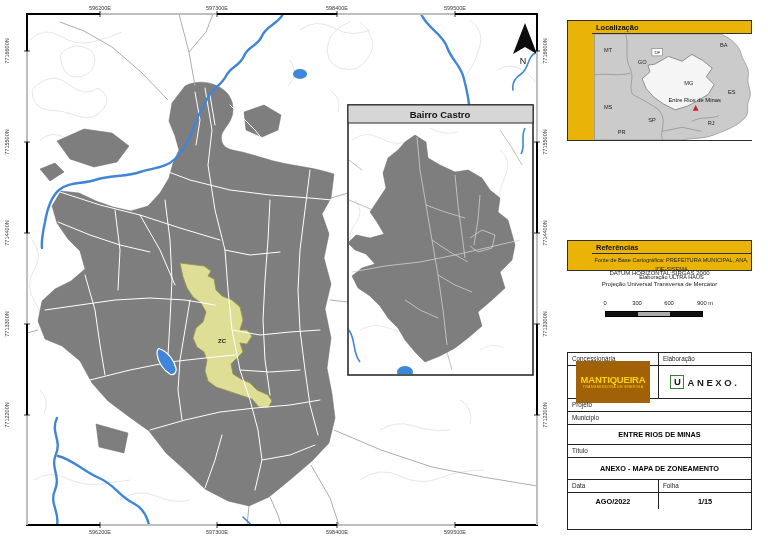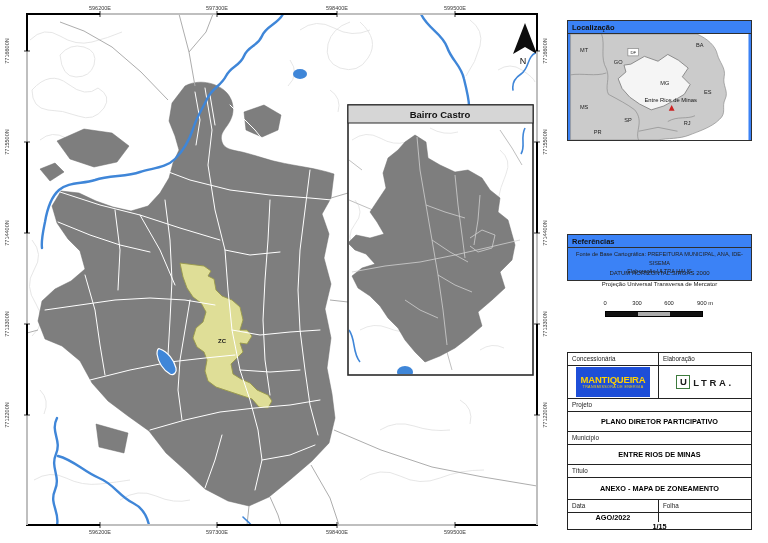--- a/index.html
+++ b/index.html
@@ -1,40 +1,40 @@
 <!DOCTYPE html>
 <html><head>
 <meta charset="utf-8">
 <style>
   html,body{margin:0;padding:0;background:#fff;}
   .sheet{position:relative;width:768px;height:543px;background:#ffffff;overflow:hidden;
          font-family:"Liberation Sans",sans-serif;color:#111;}
   svg text{font-family:"Liberation Sans",sans-serif;}
   .coord{font-size:5.5px;fill:#3a3a3a;}
-  .panel-box{position:absolute;left:567px;width:185px;border:1px solid #2f2f2f;background:#3b82f6;box-sizing:border-box;}
+  .panel-box{position:absolute;left:567px;width:185px;border:1px solid #2f2f2f;background:#eab308;box-sizing:border-box;padding-left:24px;}
   .panel-hdr{font-weight:bold;font-size:7.5px;padding:2px 4px 1px 4px;border-bottom:1px solid #2f2f2f;}
   .legend-title{font-weight:bold;font-size:7.5px;padding:3px 4px 1px 4px;}
   .legend-item{display:flex;align-items:center;gap:4px;padding:2px 0 0 6px;}
   .legend-swatch{width:9px;height:7px;background:#f0ee9b;border:1px solid #8f8f45;}
   .legend-label{font-size:6px;color:#222;}
   .refs-text{font-size:5.6px;text-align:center;line-height:1.55;padding-top:2px;color:#222;}
   .datum{position:absolute;left:567px;width:185px;top:268px;text-align:center;font-size:6px;line-height:1.8;color:#222;}
   .sb-label{position:absolute;font-size:5.8px;color:#222;transform:translateX(-50%);top:300px;}
   .scalebar{position:absolute;left:605px;top:311px;width:96px;height:4px;border:0.5px solid #000;display:flex;box-sizing:content-box;}
   .sb-seg{height:100%;}
   .tb{position:absolute;left:567px;top:352px;width:185px;height:178px;border:1px solid #222;box-sizing:border-box;background:#fff;}
   .tb-row{display:flex;border-bottom:1px solid #222;box-sizing:border-box;}
-  .tb-row:last-child{border-bottom:none;flex-direction:column;}
+  .tb-row:last-child{border-bottom:none;}
   .tb-cell-l{width:91px;border-right:1px solid #222;box-sizing:border-box;display:flex;align-items:center;justify-content:center;}
   .tb-cell-r{flex:1;display:flex;align-items:center;justify-content:center;}
   .tb-cell-l.lab,.tb-cell-r.lab{justify-content:flex-start;align-items:flex-start;}
   .tb-label{font-size:6.3px;color:#222;padding:2px 0 0 4px;}
   .tb-value{font-weight:bold;font-size:7.3px;width:100%;display:flex;align-items:center;justify-content:center;color:#000;}
   .h13{height:13px;} .h33{height:33px;} .h20{height:20px;} .h22{height:22px;align-items:center;} .h15{height:16px;}
-  .mant{background:#1d4ed8;width:74px;height:30px;display:flex;flex-direction:column;align-items:center;justify-content:center;}
+  .mant{background:#a16207;width:74px;height:42px;display:flex;flex-direction:column;align-items:center;justify-content:center;}
   .mant .m1{font-weight:bold;font-size:9.5px;line-height:1;color:#ffd200;letter-spacing:-0.2px;}
   .mant .m2{font-size:3.6px;line-height:1;color:#ffd200;margin-top:1.5px;letter-spacing:0.4px;}
   .ultra{display:flex;align-items:center;gap:3px;color:#1a1a1a;}
   .ultra .ubox{border:1.6px solid #3d7a3d;width:12px;height:12px;display:flex;align-items:center;justify-content:center;font-weight:bold;font-size:9.5px;line-height:1;}
   .ultra .rest{font-weight:bold;font-size:9.5px;letter-spacing:2.6px;}
 </style>
 </head>
 <body>
 
 <div class="sheet">
@@ -265,21 +265,21 @@
         <text x="59" y="90">SP</text>
         <text x="120" y="94">RJ</text>
         <text x="28" y="103">PR</text>
       </g>
       <text x="103" y="70" font-size="6" fill="#111" text-anchor="middle">Entre Rios de Minas</text>
       <path d="M104,73 L107,79 L101,79 Z" fill="#cc2222"></path>
     </svg>
   </div>
 
 
-  <div class="panel-box" style="top:234px;height:47px;">
+  <div class="panel-box" style="top:240px;height:31px;">
     <div class="panel-hdr">Referências</div>
     <div class="refs-text">
       <div>Fonte de Base Cartográfica: PREFEITURA MUNICIPAL, ANA, IDE-SISEMA</div>
       <div>Elaboração ULTRA HAUS</div>
     </div>
   </div>
 
   <div class="datum">
     <div>DATUM HORIZONTAL:SIRGAS 2000</div>
     <div>Projeção Universal Transversa de Mercator</div>
@@ -307,29 +307,26 @@
     <div class="tb-row h33">
       <div class="tb-cell-l">
         <div class="mant">
           <div class="m1">MANTIQUEIRA</div>
           <div class="m2">TRANSMISSORA DE ENERGIA</div>
         </div>
       </div>
       <div class="tb-cell-r">
         <div class="ultra">
           <span class="ubox">U</span>
-          <span class="rest">LTRA.</span>
+          <span class="rest">ANEXO.</span>
         </div>
       </div>
     </div>
     <div class="tb-row h13">
         <span class="tb-label">Projeto</span>
-      </div>
-    <div class="tb-row h20">
-        <span class="tb-value">PLANO DIRETOR PARTICIPATIVO</span>
       </div>
     <div class="tb-row h13">
         <span class="tb-label">Município</span>
       </div>
     <div class="tb-row h20">
         <span class="tb-value">ENTRE RIOS DE MINAS</span>
       </div>
     <div class="tb-row h13">
         <span class="tb-label">Título</span>
       </div>

